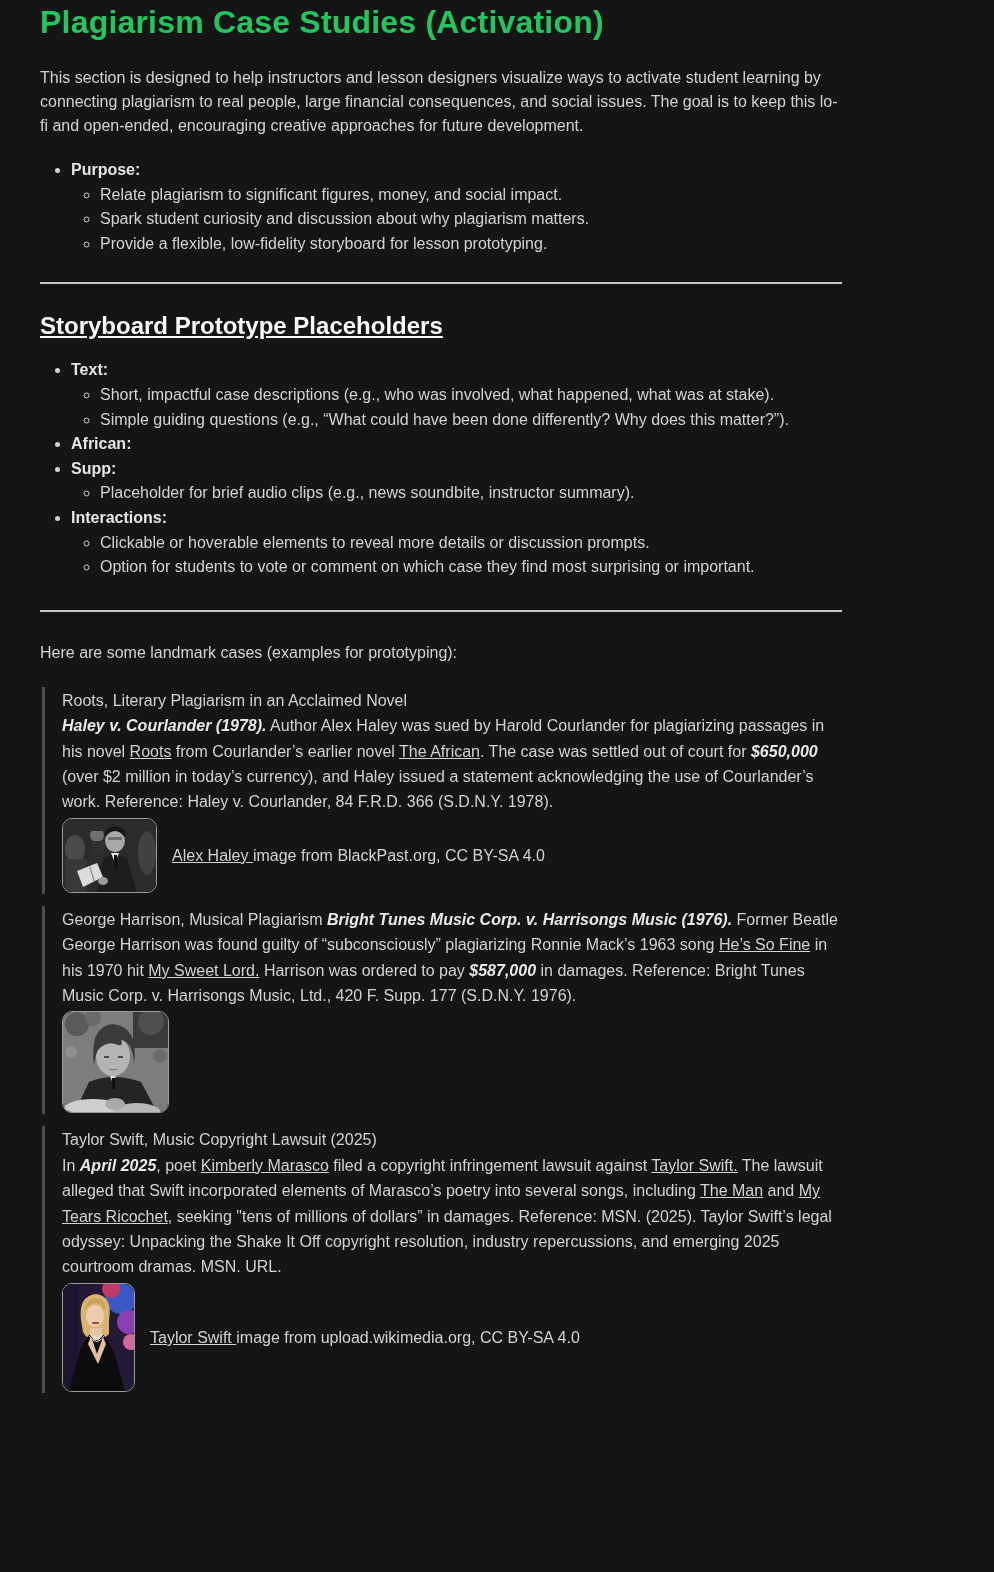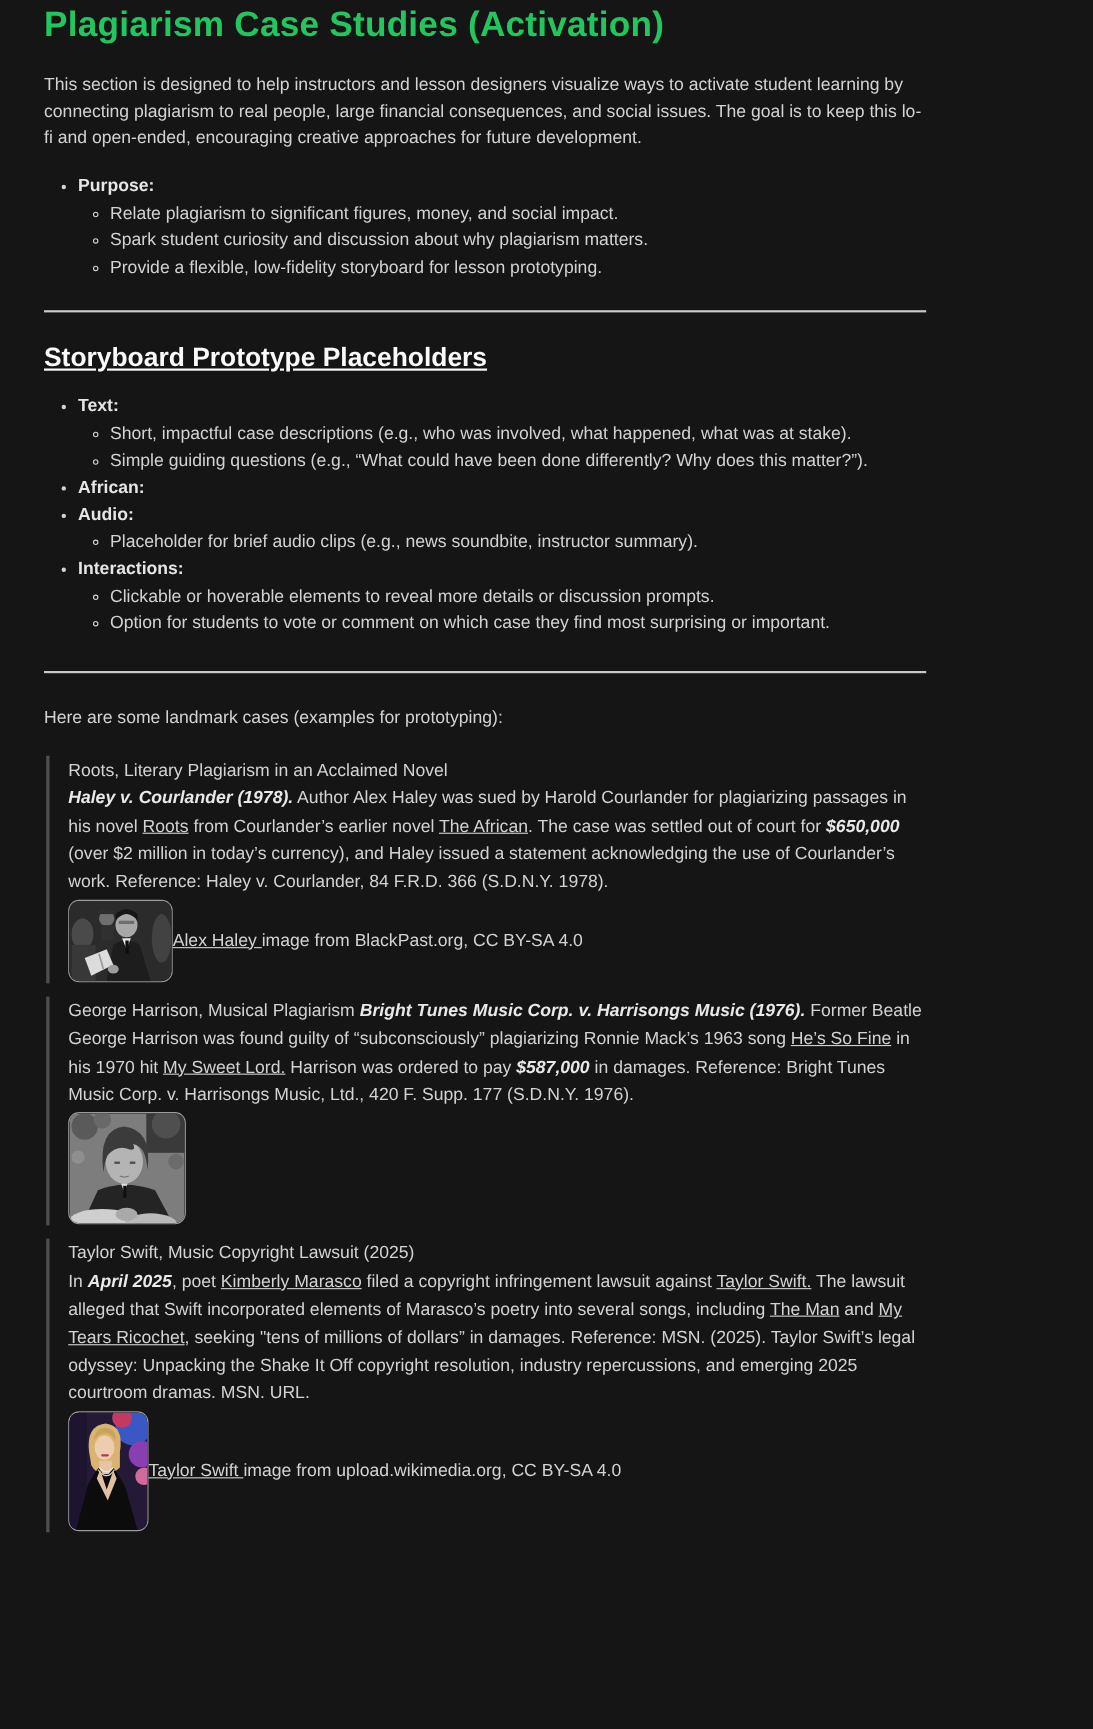--- a/index.html
+++ b/index.html
@@ -32,21 +32,21 @@
   blockquote{
     margin:22px 0 0 2px;padding:1px 0 1px 17px;
     border-left:3px solid #4e4e4e;width:780px;
   }
   blockquote.bq2,blockquote.bq3{margin-top:12px;}
   blockquote p{margin:0;line-height:25.4px;font-style:normal;}
   .seg-i{}
   .seg-bi{font-style:italic;font-weight:bold;color:#e9e9e9;}
   .seg-n{font-style:normal;text-decoration:underline;}
   figure.caprow{
-    margin:3px 0 0 0;display:flex;align-items:center;gap:0;
+    margin:3px 0 0 0;display:flex;align-items:center;gap:15px;
   }
   figcaption{line-height:25px;}
   .imgwrap{
     display:inline-block;border:1px solid #9c9c9c;border-radius:10px;
     overflow:hidden;flex:0 0 auto;line-height:0;background:#000;
   }
   .imgwrap svg{display:block;}
 </style>
 </head>
 <body>
@@ -77,21 +77,21 @@
       <span class="blabel">Text:</span>
       <ul class="sublist">
         <li>Short, impactful case descriptions (e.g., who was involved, what happened, what was at stake).</li>
         <li>Simple guiding questions (e.g., “What could have been done differently? Why does this matter?”).</li>
       </ul>
     </li>
     <li>
       <span class="blabel">African:</span>
     </li>
     <li>
-      <span class="blabel">Audio:</span>
+      <span class="blabel">Supp:</span>
       <ul class="sublist">
         <li>Placeholder for brief audio clips (e.g., news soundbite, instructor summary).</li>
       </ul>
     </li>
     <li>
       <span class="blabel">Interactions:</span>
       <ul class="sublist">
         <li>Clickable or hoverable elements to reveal more details or discussion prompts.</li>
         <li>Option for students to vote or comment on which case they find most surprising or important.</li>
       </ul>

